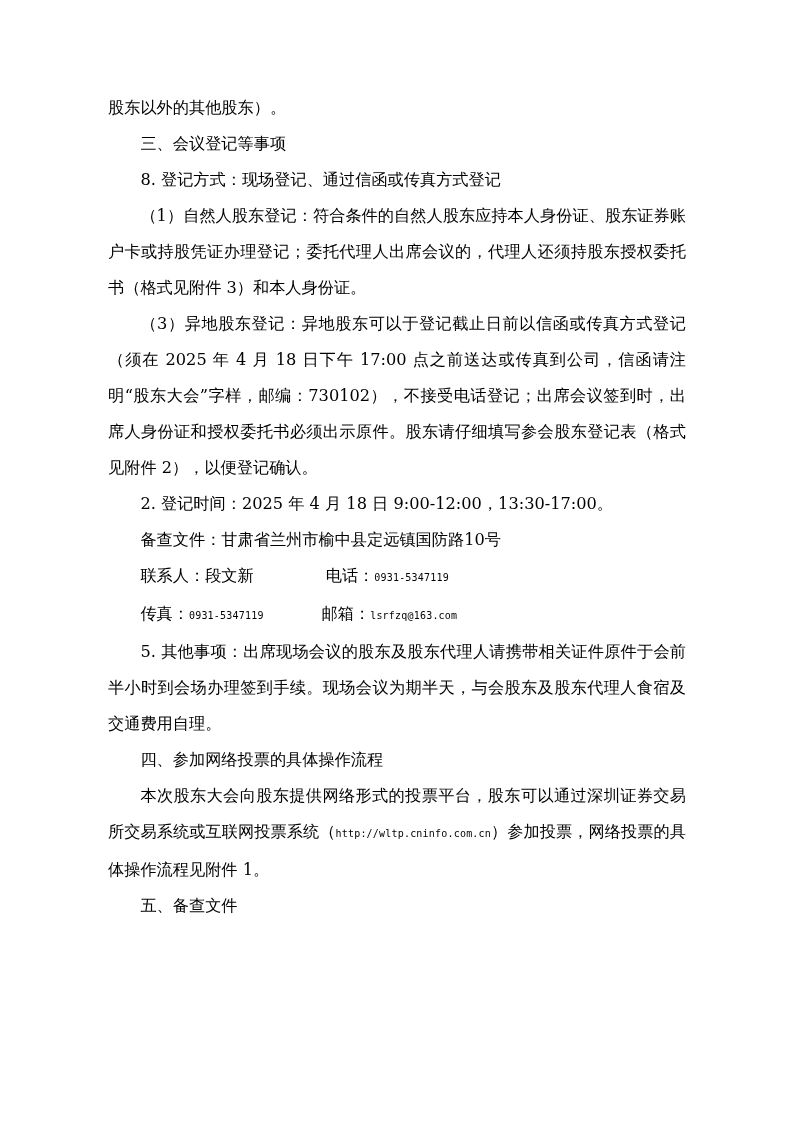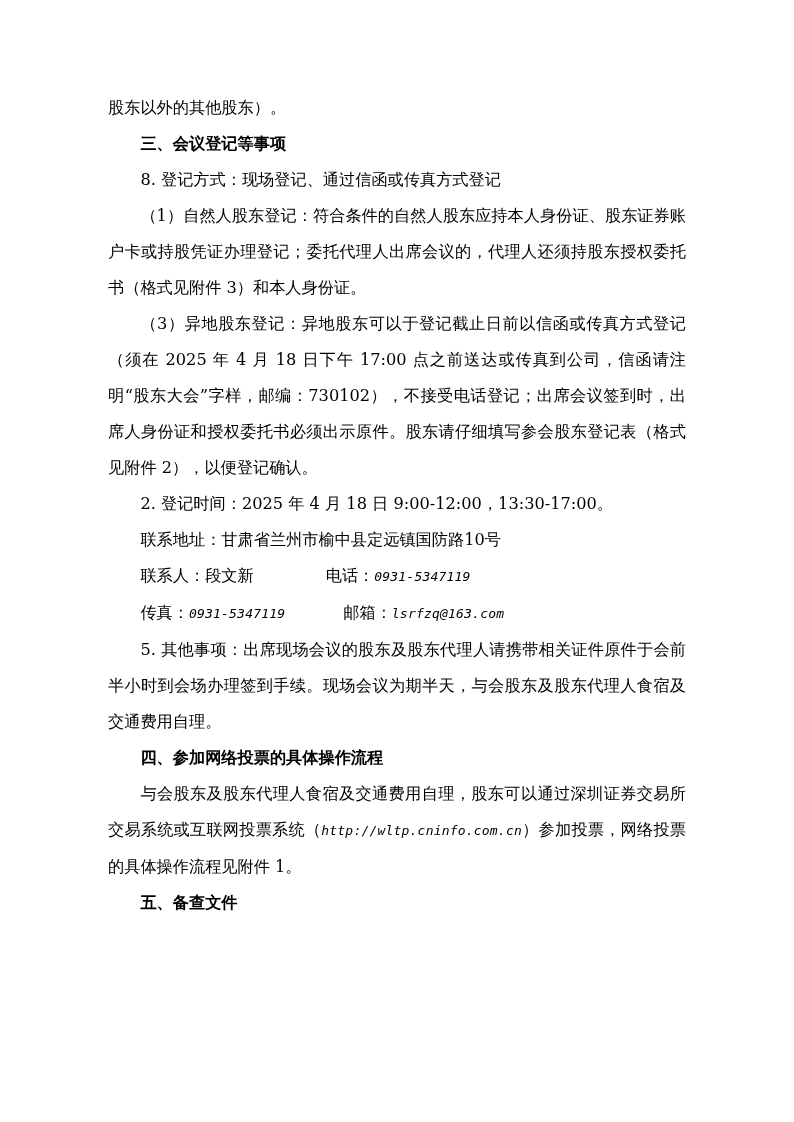--- a/index.html
+++ b/index.html
@@ -33,27 +33,26 @@
     padding: 0;
   }
   .para {
     text-indent: 2em;
   }
   .para-flush {
     text-indent: 0;
   }
   .heading {
     text-indent: 2em;
-    font-weight: bold;
+    font-weight: normal;
   }
   .mono {
     font-family: "DejaVu Sans Mono", "Liberation Mono", monospace;
-    font-size: 13px;
+    font-size: 10px;
     letter-spacing: 0.2px;
-    font-style: italic;
   }
   .contact-line {
     text-indent: 2em;
     white-space: nowrap;
   }
   .gap-wide {
     display: inline-block;
     width: 72px;
   }
   .gap-mid {
@@ -76,35 +75,35 @@
     <p class="para">（1）自然人股东登记：符合条件的自然人股东应持本人身份证、股东证券账户卡或持股凭证办理登记；委托代理人出席会议的，代理人还须持股东授权委托书（格式见附件 3）和本人身份证。</p>
 
 
     <p class="para">（3）异地股东登记：异地股东可以于登记截止日前以信函或传真方式登记（须在 2025 年 4 月 18 日下午 17:00 点之前送达或传真到公司，信函请注明“股东大会”字样，邮编：730102），不接受电话登记；出席会议签到时，出席人身份证和授权委托书必须出示原件。股东请仔细填写参会股东登记表（格式见附件 2），以便登记确认。</p>
 
     <p class="para">2. 登记时间：2025 年 4 月 18 日 9:00-12:00，13:30-17:00。</p>
 
 
 
     <p class="contact-line">
-      <span>联系地址：</span><span>甘肃省兰州市榆中县定远镇国防路10号</span>
+      <span>备查文件：</span><span>甘肃省兰州市榆中县定远镇国防路10号</span>
     </p>
 
     <p class="contact-line">
       <span>联系人：</span><span>段文新</span><span class="gap-wide"></span><span>电话：</span><span class="mono">0931-5347119</span>
     </p>
 
     <p class="contact-line">
       <span>传真：</span><span class="mono">0931-5347119</span><span class="gap-mid"></span><span>邮箱：</span><span class="mono">lsrfzq@163.com</span>
     </p>
 
     <p class="para">5. 其他事项：出席现场会议的股东及股东代理人请携带相关证件原件于会前半小时到会场办理签到手续。现场会议为期半天，与会股东及股东代理人食宿及交通费用自理。</p>
 
     <p class="heading">四、参加网络投票的具体操作流程</p>
 
     <p class="para">
-      <span>与会股东及股东代理人食宿及交通费用自理，股东可以通过深圳证券交易所交易系统或互联网投票系统（</span><span class="mono">http://wltp.cninfo.com.cn</span><span>）参加投票，网络投票的具体操作流程见附件 1。</span>
+      <span>本次股东大会向股东提供网络形式的投票平台，股东可以通过深圳证券交易所交易系统或互联网投票系统（</span><span class="mono">http://wltp.cninfo.com.cn</span><span>）参加投票，网络投票的具体操作流程见附件 1。</span>
     </p>
 
     <p class="heading">五、备查文件</p>
 
   </div>
 </div>
 
 </body></html>

